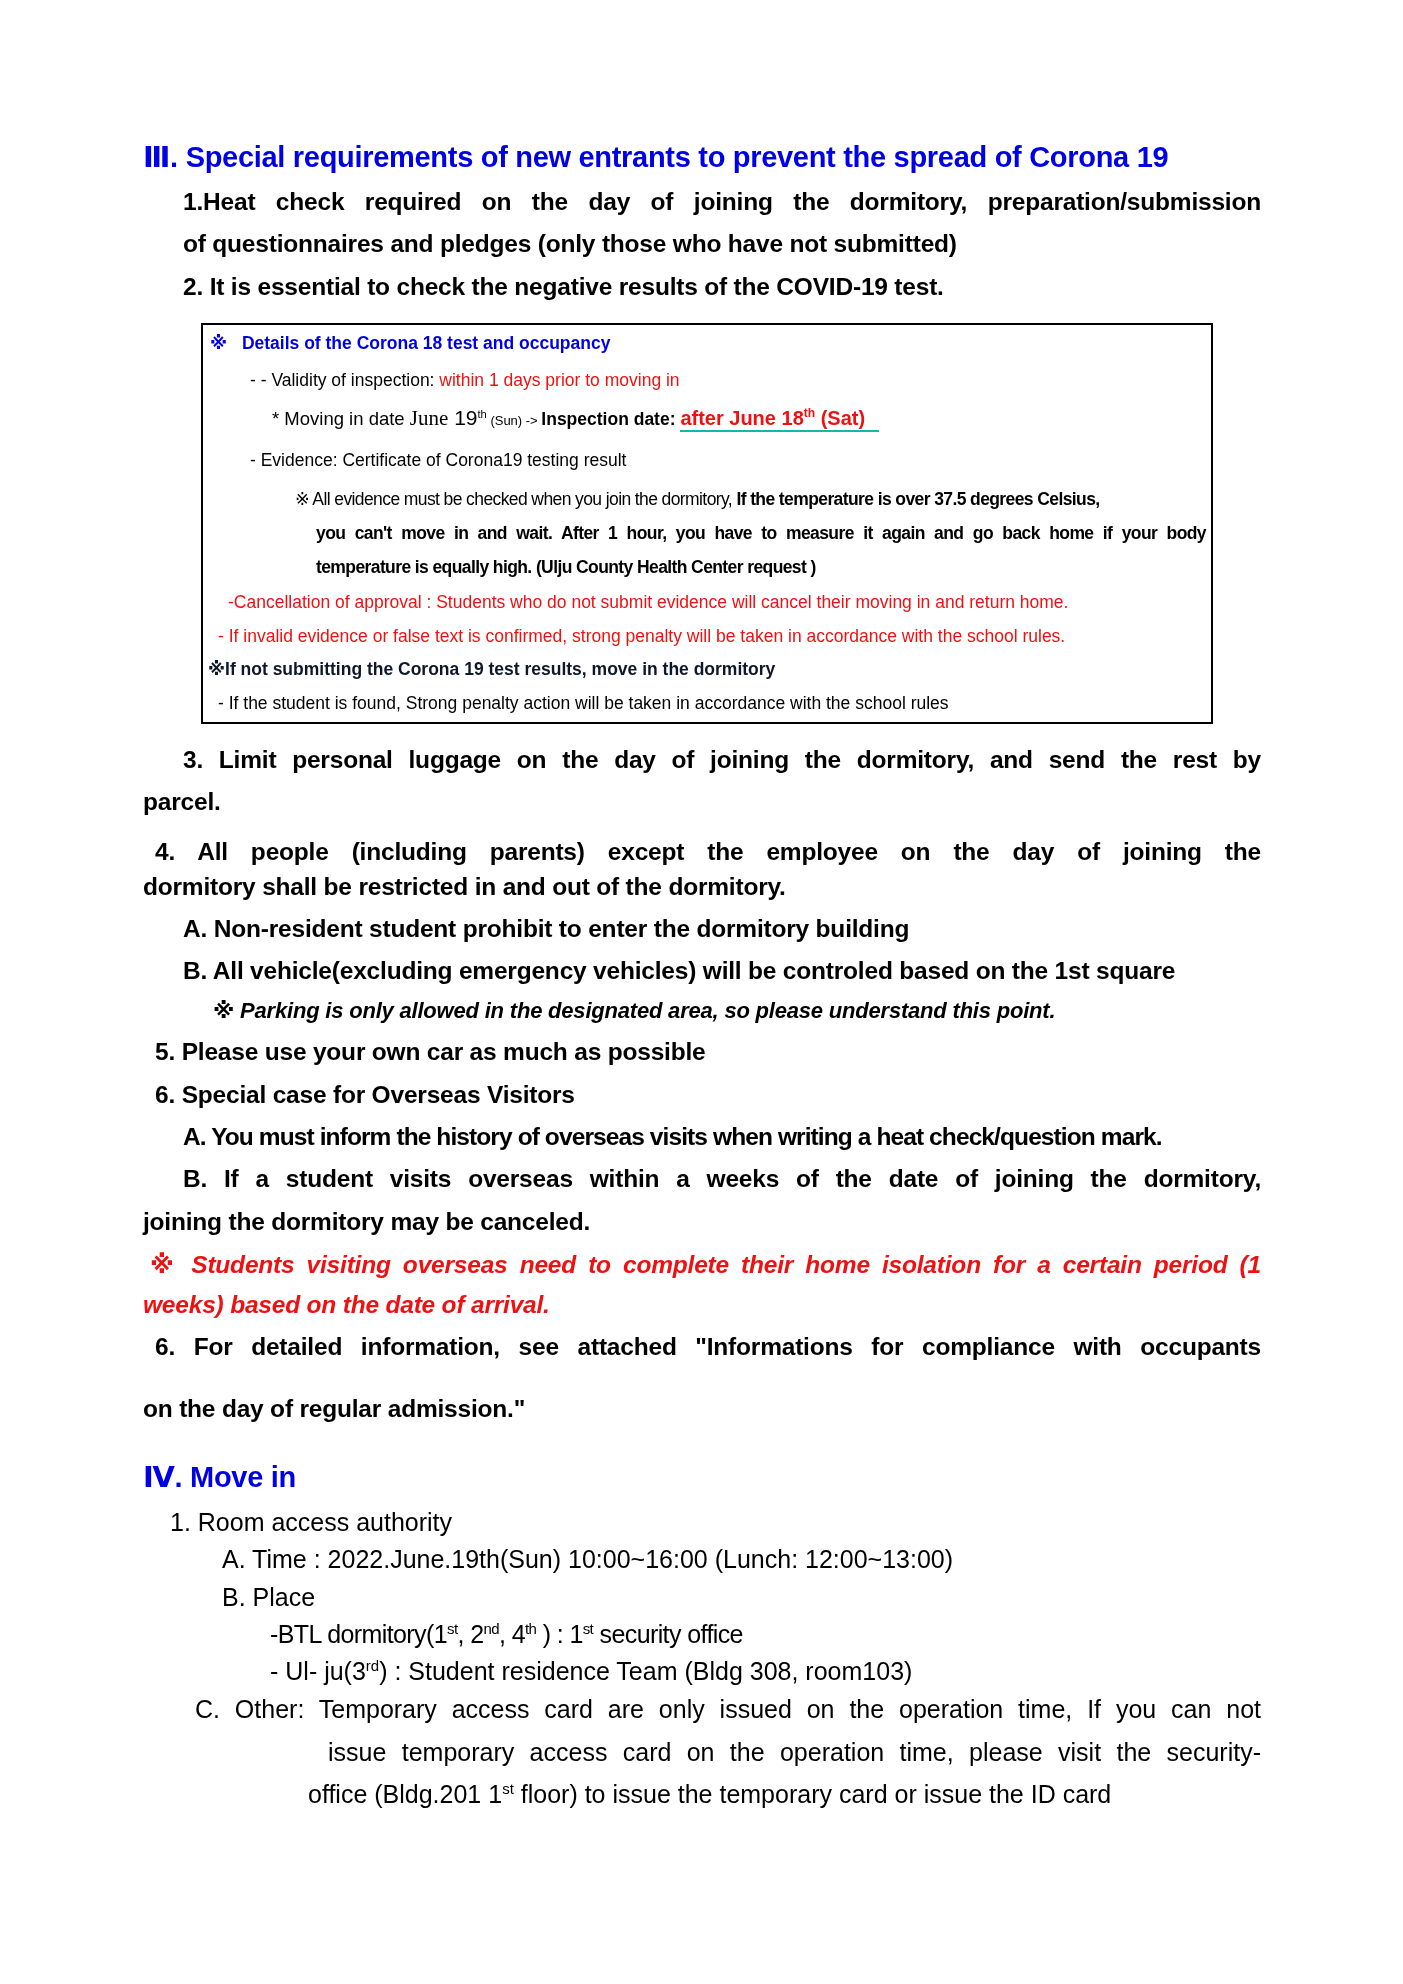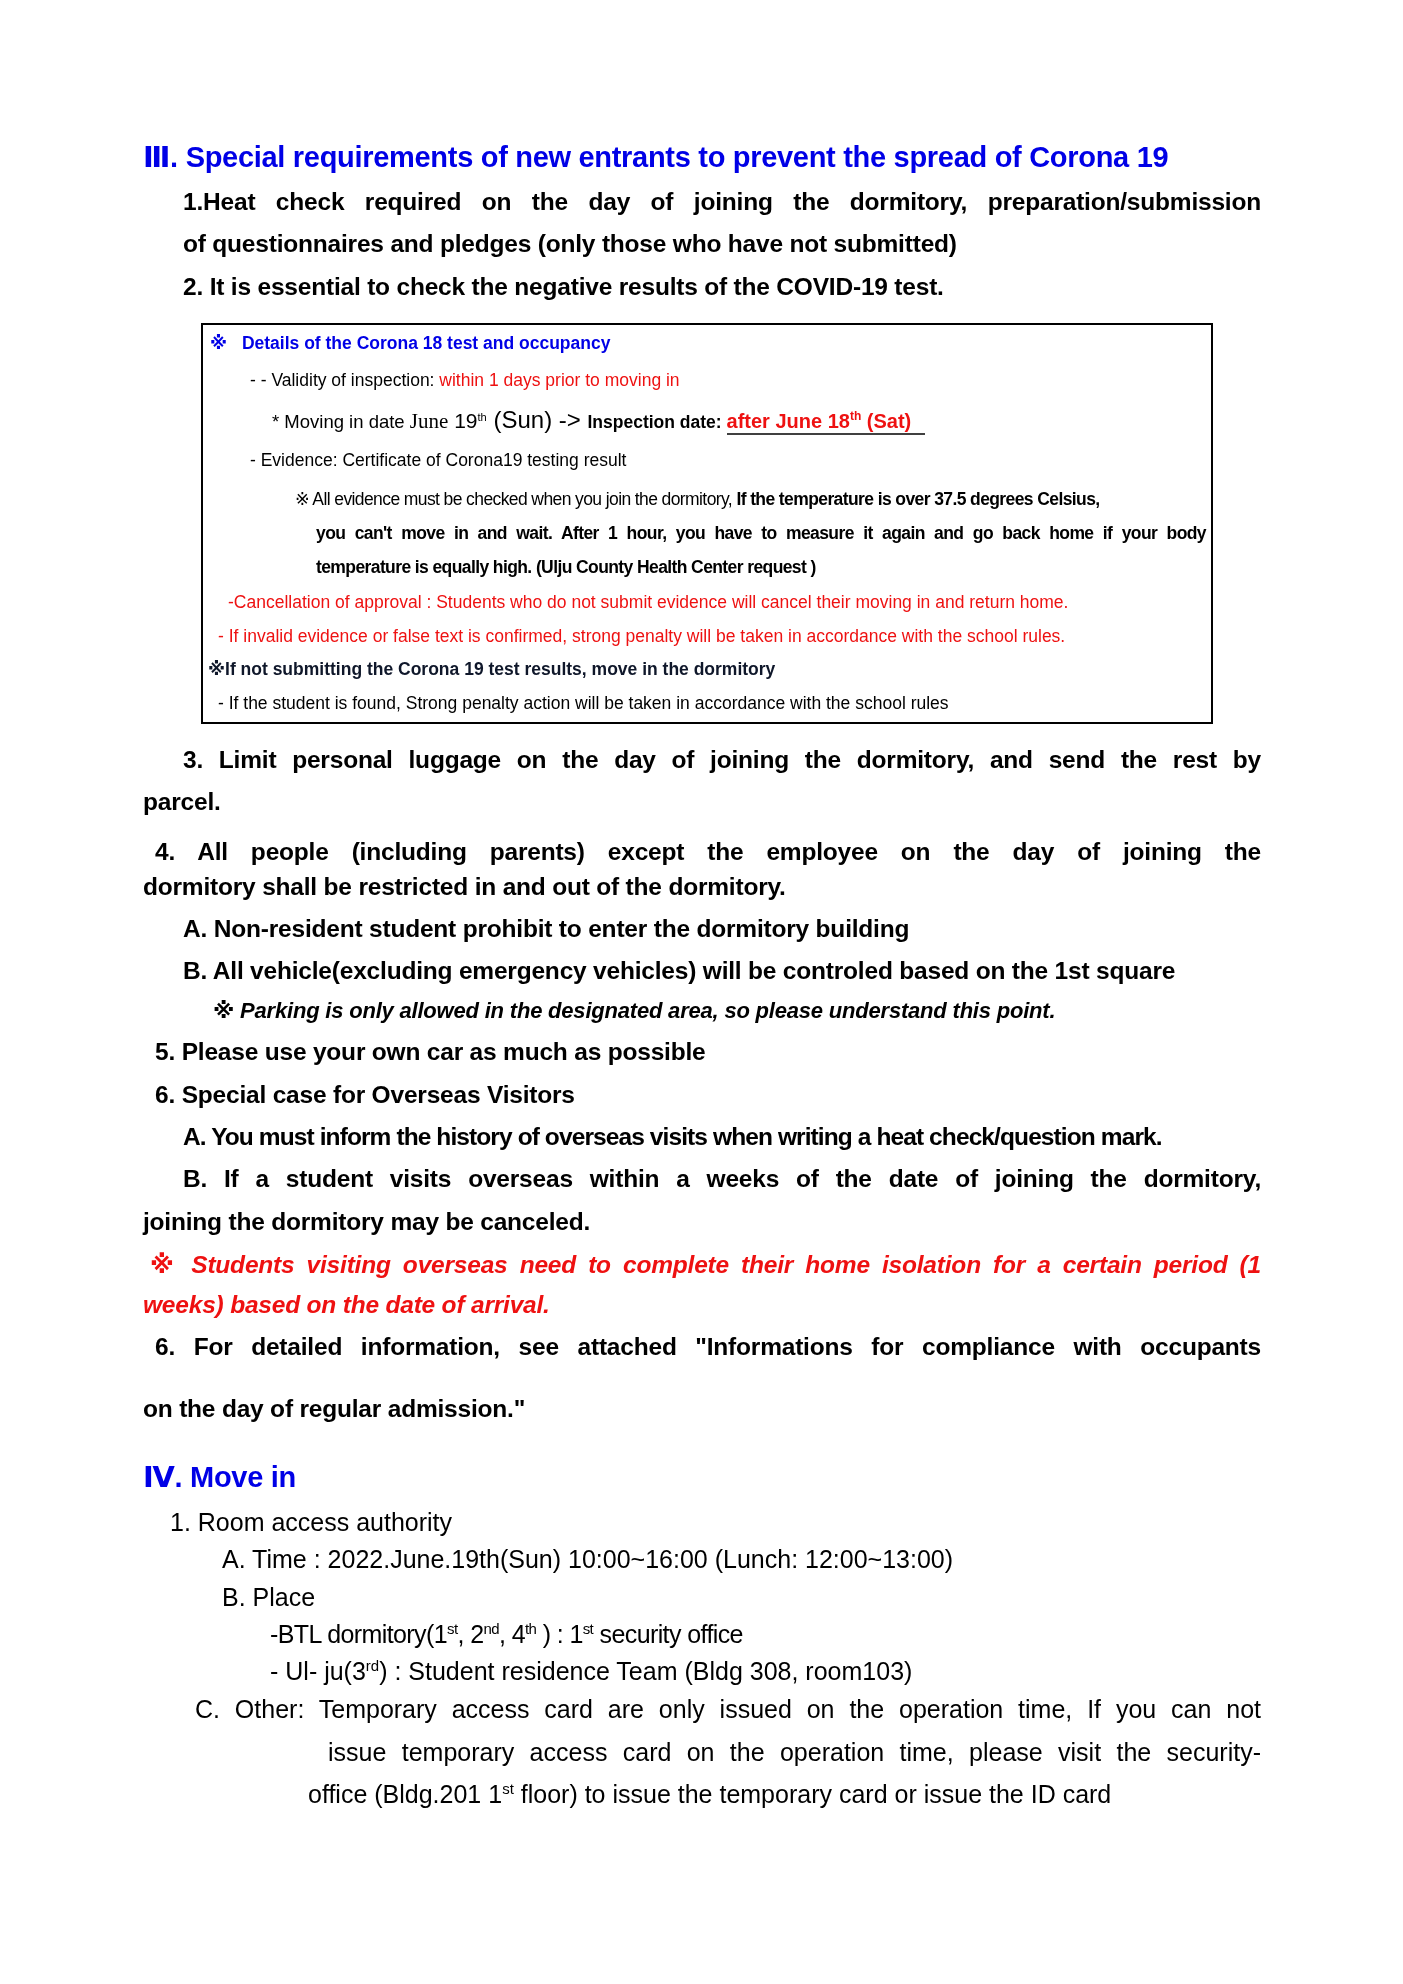--- a/index.html
+++ b/index.html
@@ -11,21 +11,21 @@
   .reg{font-size:25px;}
   .just{white-space:normal;text-align:justify;text-align-last:justify;}
   .red{color:#ee1111;}
   .blue{color:#0000e6;}
   .blue2{color:#0f172a;}
   .box{position:absolute;left:201px;top:323px;width:1012px;height:401px;border:2px solid #000;box-sizing:border-box;}
   .bx{position:absolute;white-space:nowrap;font-size:17.5px;}
   .bx.just{white-space:normal;}
   .ital{font-style:italic;}
   sup{font-size:0.6em;line-height:0;}
-  .under{border-bottom:2px solid #404040;padding-bottom:1px;}
+  .under{border-bottom:2px solid #14b8a6;padding-bottom:1px;}
   .serif{font-family:"Liberation Serif","DejaVu Serif",serif;}
 </style>
 </head>
 <body>
 
 <div class="abs h-blue" style="left:143px;top:140px;">Ⅲ. Special requirements of new entrants to prevent the spread of Corona 19</div>
 
 <div class="abs b just" style="left:183px;top:188px;width:1078px;">1.Heat check required on the day of joining the dormitory, preparation/submission</div>
 <div class="abs b" style="left:183px;top:230px;">of questionnaires and pledges (only those who have not submitted)</div>
 <div class="abs b" style="left:183px;top:273px;">2. It is essential to check the negative results of the COVID-19  test.</div>
@@ -35,21 +35,21 @@
 <div class="bx blue" style="left:210px;top:333px;font-weight:bold;">
   <span>※</span>
   <span style="margin-left:10px;">Details of the Corona 18 test and occupancy</span>
 </div>
 
 <div class="bx" style="left:250px;top:370px;">
   <span>- -  Validity of inspection: </span><span class="red">within 1 days prior to moving in</span>
 </div>
 
 <div class="bx" style="left:272px;top:406px;font-size:18.5px;">
-  <span>* Moving in date </span><span class="serif" style="font-size:21px;">June</span><span style="font-size:21px;"> 19</span><sup>th</sup><span style="font-size:24px;"> (Sun) -&gt;  </span><b style="font-size:17.5px;">Inspection date: </b><span class="red under" style="font-weight:bold;font-size:20px;padding-right:14px;"><span>after June 18</span><sup>th</sup><span> (Sat)</span></span>
+  <span>* Moving in date </span><span class="serif" style="font-size:21px;">June</span><span style="font-size:21px;"> 19</span><sup>th</sup><span style="font-size:13px;"> (Sun) -&gt;  </span><b style="font-size:17.5px;">Inspection date: </b><span class="red under" style="font-weight:bold;font-size:20px;padding-right:14px;"><span>after June 18</span><sup>th</sup><span> (Sat)</span></span>
 </div>
 
 <div class="bx" style="left:250px;top:450px;">- Evidence: Certificate of Corona19 testing result</div>
 
 <div class="bx" style="left:295px;top:489px;letter-spacing:-0.6px;">
   <span>※ All evidence must be checked when you join the dormitory, </span><b>If the temperature is over 37.5 degrees Celsius,</b>
 </div>
 <div class="bx just" style="left:316px;top:523px;width:890px;font-weight:bold;letter-spacing:-0.6px;text-align-last:justify;">you can't move in and wait. After 1 hour, you have to measure it again and go back home if your body</div>
 <div class="bx" style="left:316px;top:557px;font-weight:bold;letter-spacing:-0.6px;">temperature is equally high. (Ulju County Health Center request )</div>
 

